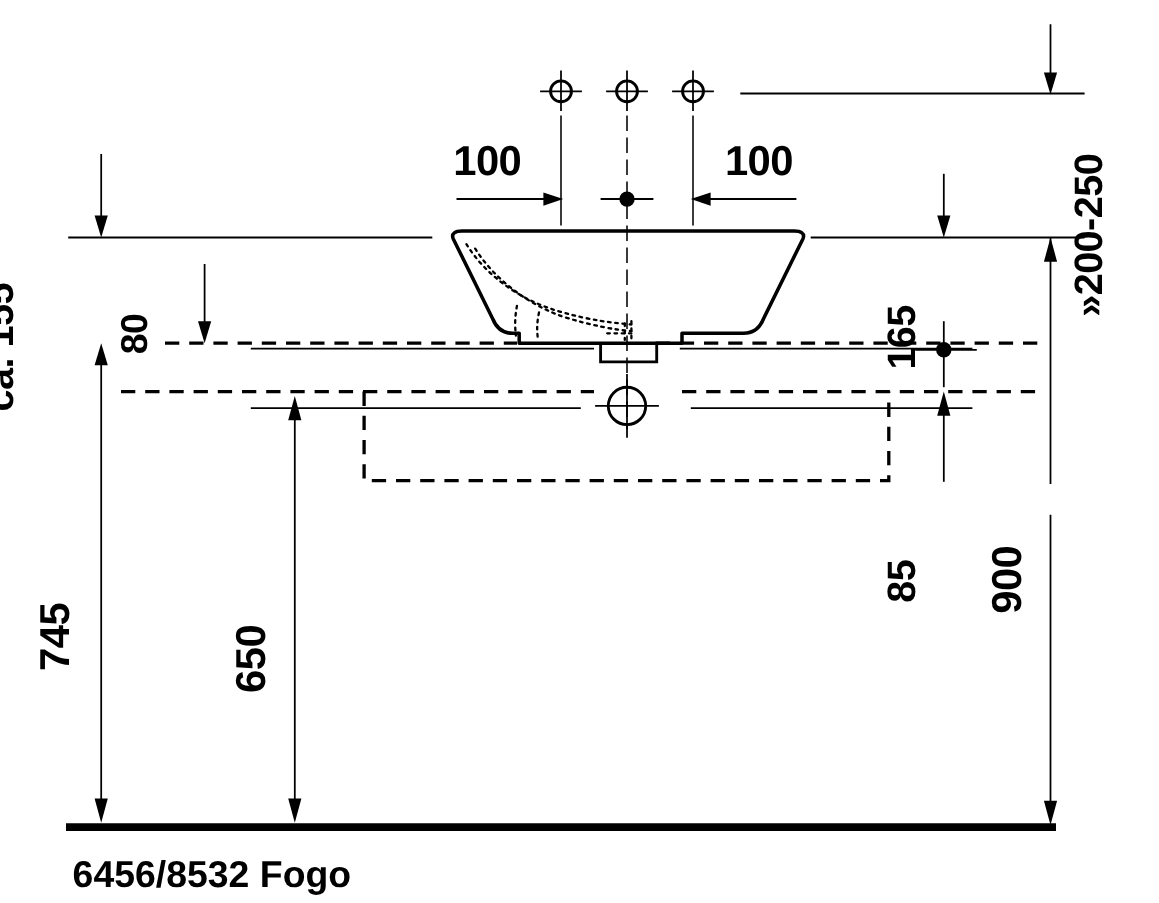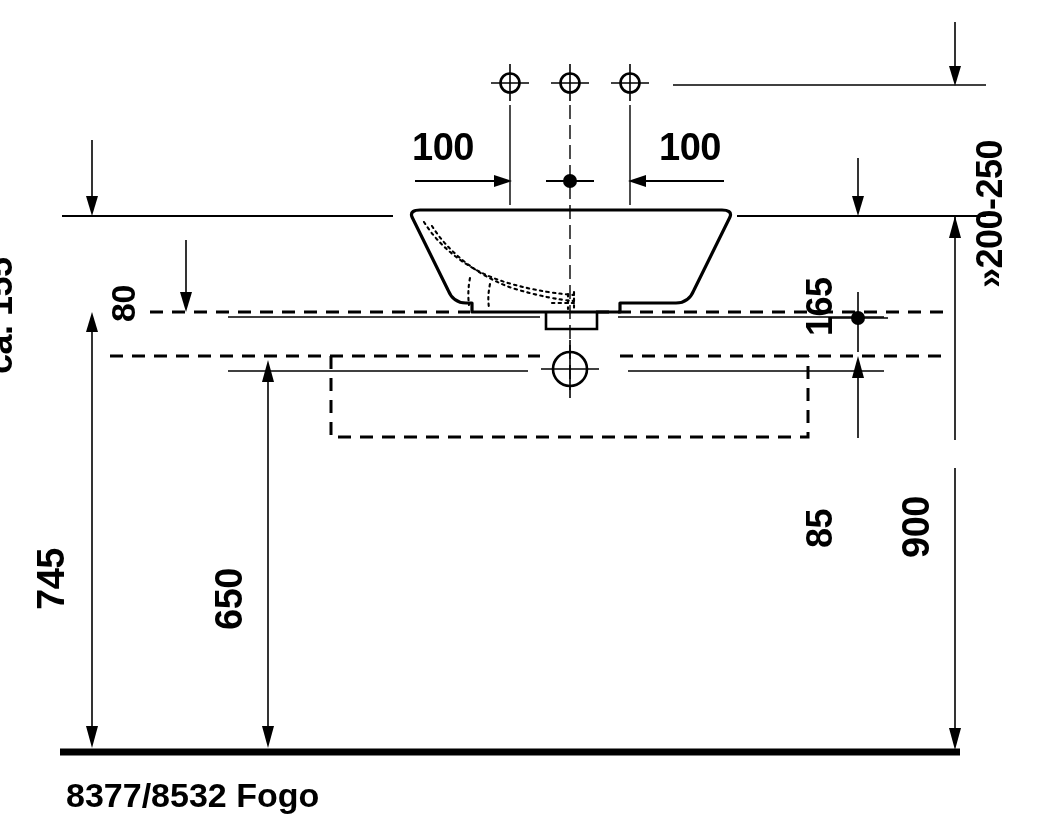--- a/index.html
+++ b/index.html
@@ -217,15 +217,15 @@
   <div class="dim-label" style="left:659px; top:128px; font-size:38px;">100</div>
 
   <div class="dim-label rot90" style="left:1008px; top:252px; font-size:36px;">»200-250</div>
 
   <div class="dim-label rot90" style="left:838px; top:300px; font-size:36px;">165</div>
 
   <div class="dim-label rot90" style="left:838px; top:512px; font-size:36px;">85</div>
 
   <div class="dim-label rot90" style="left:935px; top:520px; font-size:38px;">900</div>
 
-  <div class="caption" style="left:66px; top:778px; font-size:34px;">8377/8532 Fogo</div>
+  <div class="caption" style="left:66px; top:778px; font-size:34px;">6456/8532 Fogo</div>
 
 </div>
 
 </body></html>

